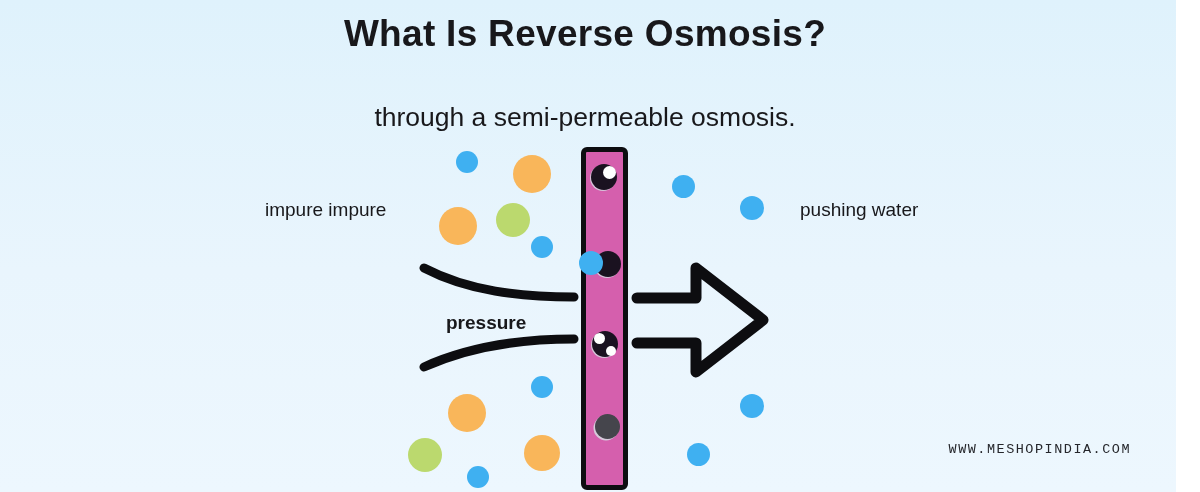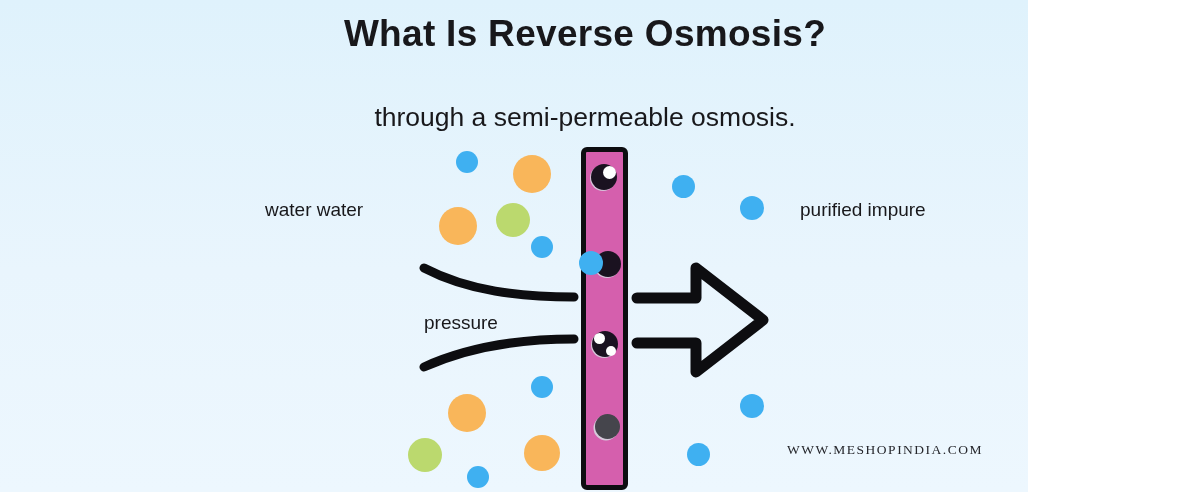--- a/index.html
+++ b/index.html
@@ -1,18 +1,18 @@
 <!DOCTYPE html>
 <html style="--c-bg_top: #dff2fc; --c-bg_mid: #e9f5fd; --c-bg_bottom: #edf7fe; --c-blue: #3fb0f1; --c-orange: #f9b65a; --c-green: #bbd96e; --c-membrane: #d55fad; --c-outline: #0d0d10; --c-text: #18181b; --c-pore_dark: #1a1220; --c-pore_gray: #45454c;"><head>
 <meta charset="utf-8">
 <style>
   html, body { margin: 0; padding: 0; }
   .canvas {
     position: relative;
-    width: 1028px;
+    width: 1176px;
     height: 492px;
     overflow: hidden;
     background: linear-gradient(180deg, var(--c-bg_top) 0%, var(--c-bg_mid) 55%, var(--c-bg_bottom) 100%);
     font-family: "Liberation Sans", sans-serif;
     color: var(--c-text);
   }
   .layer { position: absolute; inset: 0; }
   header {
     position: absolute;
     top: 13px; left: -15px;
@@ -35,21 +35,21 @@
   }
   .label {
     position: absolute;
     font-size: 19px;
     color: var(--c-text);
     z-index: 6;
     white-space: nowrap;
   }
   .label.impure   { left: 265px; top: 199px; }
   .label.purified { left: 800px; top: 199px; }
-  .label.pressure { left: 424px; top: 312px; }
+  .label.pressure { left: 446px; top: 312px; font-weight: bold; }
   .dot {
     position: absolute;
     border-radius: 50%;
   }
   .dot.blue   { background: var(--c-blue); }
   .dot.orange { background: var(--c-orange); }
   .dot.green  { background: var(--c-green); }
   #dots-left, #dots-right { z-index: 1; }
   .membrane {
     position: absolute;
@@ -73,21 +73,21 @@
     background: #ffffff;
     border-radius: 50%;
   }
   #passing-dot-layer { z-index: 4; }
   svg.overlay { position: absolute; inset: 0; z-index: 5; }
   .curve { fill: none; stroke: var(--c-outline); stroke-width: 9; stroke-linecap: round; }
   .arrow { fill: none; stroke: var(--c-outline); stroke-width: 11; stroke-linecap: round; stroke-linejoin: round; }
   .watermark {
     position: absolute;
     top: 442px; right: 45px;
-    font-family: Liberation Serif, serif;
+    font-family: Liberation Mono, monospace;
     font-size: 13.5px;
     letter-spacing: 1.5px;
     color: #25262b;
     z-index: 6;
   }
 </style>
 </head>
 <body>
 
 <div class="canvas">
@@ -131,19 +131,19 @@
   <div class="layer" id="passing-dot-layer">
       <div class="dot blue" style="left: 579px; top: 251px; height: 24px; width: 24px;"></div>
     </div>
 
   <svg class="overlay" width="1200" height="492" viewBox="0 0 1200 492">
     <path class="curve" id="curve-top" d="M424 268 C468 291 520 297 574 297"></path>
     <path class="curve" id="curve-bottom" d="M424 367 C468 347 520 339 574 339"></path>
     <path class="arrow" id="flow-arrow" d="M637 298 H696 V268 L763 320 L696 372 V343 H637"></path>
   </svg>
 
-  <div class="label impure">water water</div>
-  <div class="label purified">purified impure</div>
+  <div class="label impure">impure impure</div>
+  <div class="label purified">pushing water</div>
   <div class="label pressure">pressure</div>
 
   <div class="watermark">WWW.MESHOPINDIA.COM</div>
 
 </div>
 
 </body></html>

